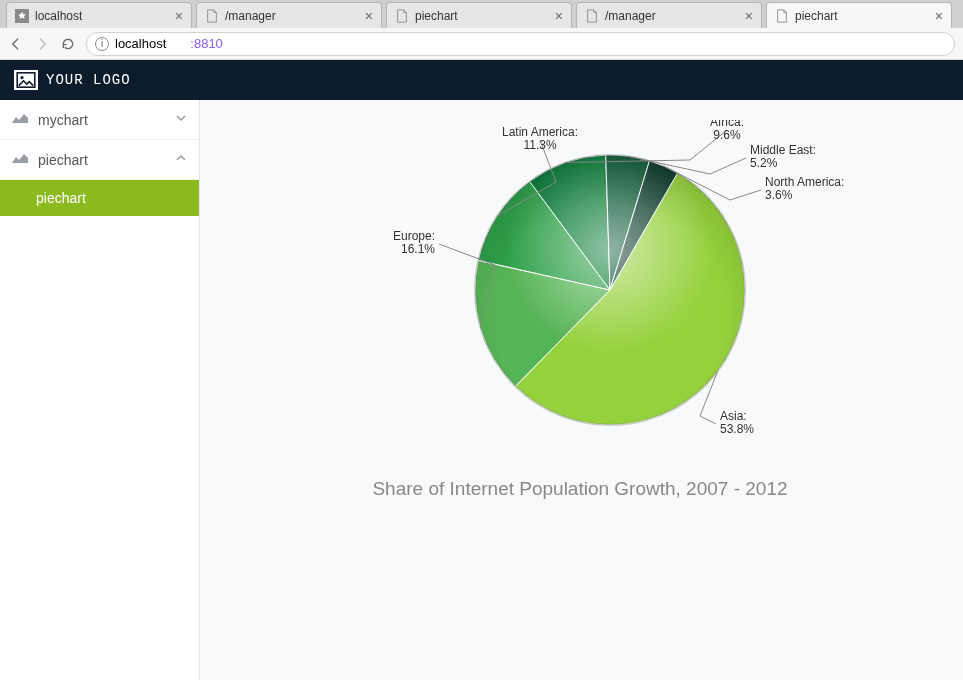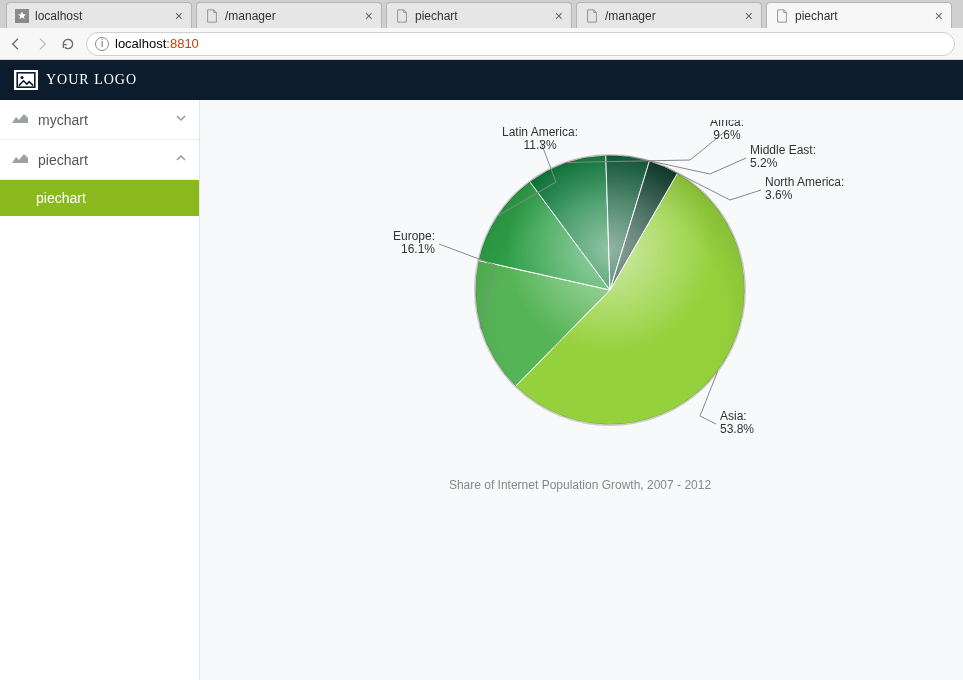--- a/index.html
+++ b/index.html
@@ -13,42 +13,42 @@
   .tab .favicon svg { width: 14px; height: 14px; }
   .tab .label { flex: 1; white-space: nowrap; overflow: hidden; text-overflow: ellipsis; }
   .tab .close { color: #666; font-size: 14px; line-height: 1; cursor: pointer; }
 
   .toolbar { display: flex; align-items: center; height: 32px; background: #f7f7f7; border-bottom: 1px solid #d8d8d8; padding: 0 8px; gap: 10px; }
   .toolbar .navbtn { color: #8a8a8a; cursor: pointer; display:flex; align-items:center; }
   .toolbar .navbtn svg { width:16px; height:16px; }
   .urlbar { flex: 1; height: 24px; border: 1px solid #d0d0d0; border-radius: 12px; background: #fff; display: flex; align-items: center; padding: 0 8px; font-size: 13px; color: #333; }
   .urlbar .info { width:14px; height:14px; border:1px solid #888; border-radius:50%; display:flex; align-items:center; justify-content:center; font-size:10px; color:#666; margin-right:6px;}
   .urlbar .host { color:#000; }
-  .urlbar .path { color:#c2410c; }
+  .urlbar .path { color:#8b5cf6;padding-left:24px; }
 
   
   .app-header { height: 40px; background: #0c1c2c; color: #fff; display: flex; align-items: center; padding: 0 14px; gap: 10px; }
   .app-header .logoblock { display:flex; align-items:center; gap:8px;}
   .app-header .logo-icon { width:24px; height:20px; background:#fff; color:#0c1c2c; display:flex; align-items:center; justify-content:center; }
-  .app-header .logo-text { font-family: Liberation Serif, serif; font-size: 14px; letter-spacing: 1px; }
+  .app-header .logo-text { font-family: Liberation Mono, monospace; font-size: 14px; letter-spacing: 1px; }
 
   
   .main { display: flex; height: calc(680px - 28px - 32px - 40px); }
   .sidebar { width: 200px; background: #fff; border-right: 1px solid #e5e5e5; }
   .side-item { display: flex; align-items: center; height: 40px; padding: 0 12px; border-bottom: 1px solid #eee; color: #555; cursor: pointer; }
   .side-item .sicon { width:18px; margin-right:8px; color:#888; }
   .side-item .slabel { flex:1; font-size:14px; }
   .side-item .chev { color:#999; }
   .side-sub { height: 36px; display:flex; align-items:center; padding-left: 36px; font-size:14px; }
   .side-sub.active { background: #8bba1f; color:#fff; }
 
   .content { flex:1; background:#f7f9fb; position:relative; }
   .chart-wrap { position:absolute; left:40px; top:20px; width: 640px; }
   .chart-svg { display:block; }
-  .chart-caption { margin-top: 18px; text-align:center; color:#888; font-size:12px; margin-left:40px;}
+  .chart-caption { margin-top: 18px; text-align:center; color:#888; font-size:19px; margin-left:40px;}
   .chart-label { font-family: Arial, sans-serif; font-size: 12px; fill:#333; }
 </style>
 </head>
 <body>
 
 <div class="tabbar">
   <div class="tab">
     <span class="favicon">
         <svg viewBox="0 0 16 16">
           <rect width="16" height="16" fill="#8a8a8a"></rect>

